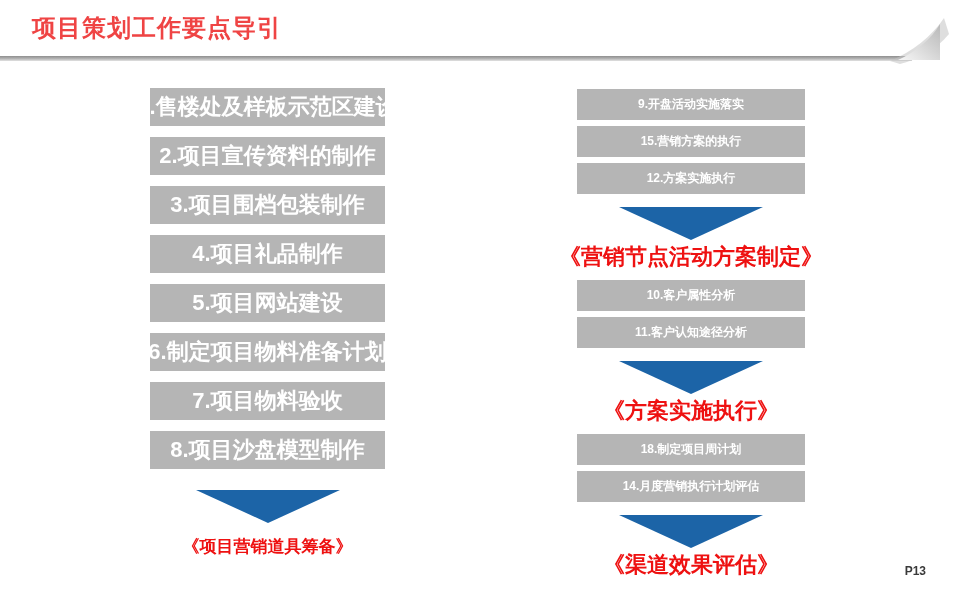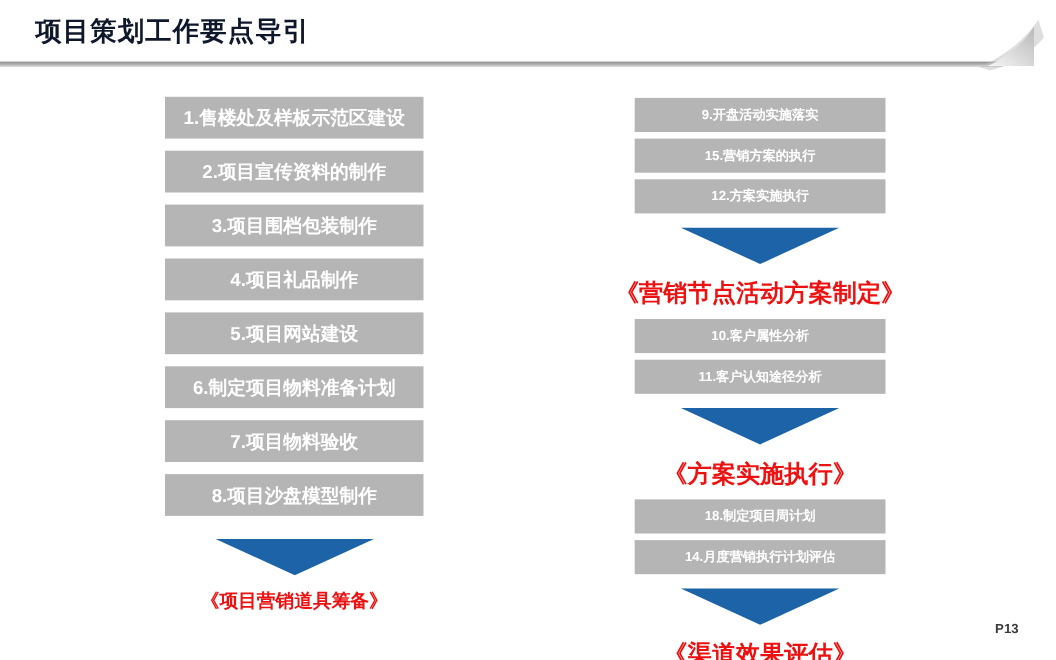--- a/index.html
+++ b/index.html
@@ -1,45 +1,45 @@
 <!DOCTYPE html>
 <html><head>
 <meta charset="utf-8">
 <style>
   html,body{margin:0;padding:0;background:#ffffff;}
   body{font-family:"Liberation Sans","DejaVu Sans",sans-serif;}
   .slide{position:relative;width:960px;height:600px;background:#ffffff;overflow:hidden;}
 
   
   .slide-title{position:absolute;left:32px;top:12px;font-size:24px;font-weight:bold;
-    color:#0f172a;letter-spacing:1px;}
+    color:#ef4444;letter-spacing:1px;}
   .header-divider{position:absolute;left:0;top:56px;width:912px;height:5px;
     background:linear-gradient(to bottom,#8e8e8e 0%,#b5b5b5 55%,#e2e2e2 100%);}
   .page-curl{position:absolute;right:8px;top:12px;width:66px;height:52px;}
 
   
   .col{position:absolute;display:flex;flex-direction:column;align-items:center;}
   .col-left{left:150px;top:88px;width:235px;}
   .col-right{left:577px;top:89px;width:228px;}
 
   .gbox{width:100%;background:#b5b5b5;color:#ffffff;font-weight:bold;
     display:flex;align-items:center;justify-content:center;text-align:center;
     white-space:nowrap;}
-  .col-left .gbox{height:38px;margin-bottom:11px;font-size:17px;}
+  .col-left .gbox{height:38px;margin-bottom:11px;font-size:22px;}
   .col-right .gbox{height:31px;margin-bottom:6px;font-size:12px;}
 
   .arrow-down{width:0;height:0;border-left:72px solid transparent;
     border-right:72px solid transparent;border-top:33px solid #1c64a7;}
   .col-left .arrow-down{margin-top:10px;}
   .col-right .arrow-down{margin-top:7px;}
 
   .result-label{color:#ee1111;font-weight:bold;font-size:17px;white-space:nowrap;
     text-align:center;line-height:28px;}
   .col-left .result-label{margin-top:10px;}
-  .col-right .result-label{margin-top:13px;margin-bottom:9px;font-size:22px;}
+  .col-right .result-label{margin-top:3px;margin-bottom:9px;font-size:22px;}
 
   .page-number{position:absolute;right:34px;bottom:22px;font-size:12px;
     font-weight:bold;color:#3a3a3a;}
 </style>
 </head>
 <body>
 
 <div class="slide">
 
   <div class="slide-title">项目策划工作要点导引</div>

